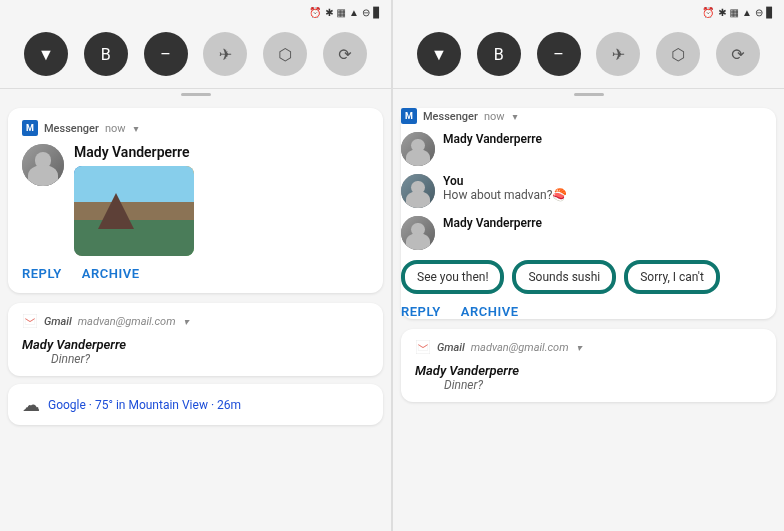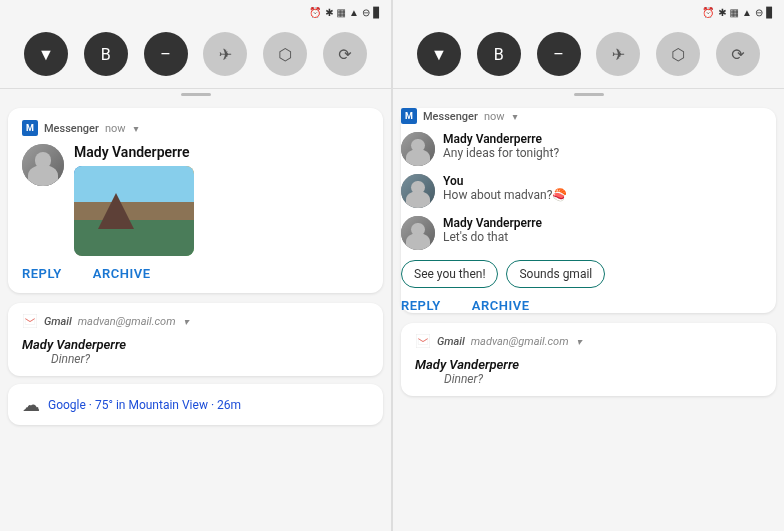--- a/index.html
+++ b/index.html
@@ -230,21 +230,21 @@
       bottom: 30%;
       left: 20%;
       width: 30%;
       height: 40%;
       background: #5d4037;
       clip-path: polygon(50% 0%, 0% 100%, 100% 100%);
     }
 
     .notif-actions {
       display: flex;
-      gap: 31px;
+      gap: 20px;
       margin-top: 10px;
     }
 
     .notif-action-btn {
       font-size: 13px;
       font-weight: 600;
       color: #1976D2;
       cursor: pointer;
       text-transform: uppercase;
       letter-spacing: 0.5px;
@@ -329,21 +329,21 @@
 
     
     .smart-replies {
       display: flex;
       gap: 8px;
       margin: 8px 0;
       flex-wrap: nowrap;
     }
 
     .smart-reply-chip {
-      border: 1px solid #0f766e;
+      border: 4px solid #0f766e;
       border-radius: 16px;
       padding: 6px 12px;
       font-size: 12px;
       color: #333;
       cursor: pointer;
       background: white;
       white-space: nowrap;
     }
 
     .separator {
@@ -490,48 +490,47 @@
     </div>
 
     <div class="message-thread">
 
       <div class="message-row">
         <div class="avatar-sm">
           <div class="avatar-face"></div>
         </div>
         <div class="message-content">
           <div class="message-sender-name">Mady Vanderperre</div>
-          <div class="message-text">Any ideas for tonight?</div>
         </div>
       </div>
 
       <div class="message-row">
         <div class="avatar-sm">
           <div class="avatar-face you"></div>
         </div>
         <div class="message-content">
           <div class="message-sender-name">You</div>
           <div class="message-text">How about madvan?🍣</div>
         </div>
       </div>
 
       <div class="message-row">
         <div class="avatar-sm">
           <div class="avatar-face"></div>
         </div>
         <div class="message-content">
           <div class="message-sender-name">Mady Vanderperre</div>
-          <div class="message-text">Let's do that</div>
         </div>
       </div>
     </div>
 
     <div class="smart-replies">
       <div class="smart-reply-chip">See you then!</div>
-      <div class="smart-reply-chip">Sounds gmail</div>
+      <div class="smart-reply-chip">Sounds sushi</div>
+      <div class="smart-reply-chip">Sorry, I can't</div>
     </div>
 
     <div class="notif-actions">
       <span class="notif-action-btn">Reply</span>
       <span class="notif-action-btn">Archive</span>
     </div>
   </div>
 
   <div class="gmail-notif">
     <div class="notif-header">

